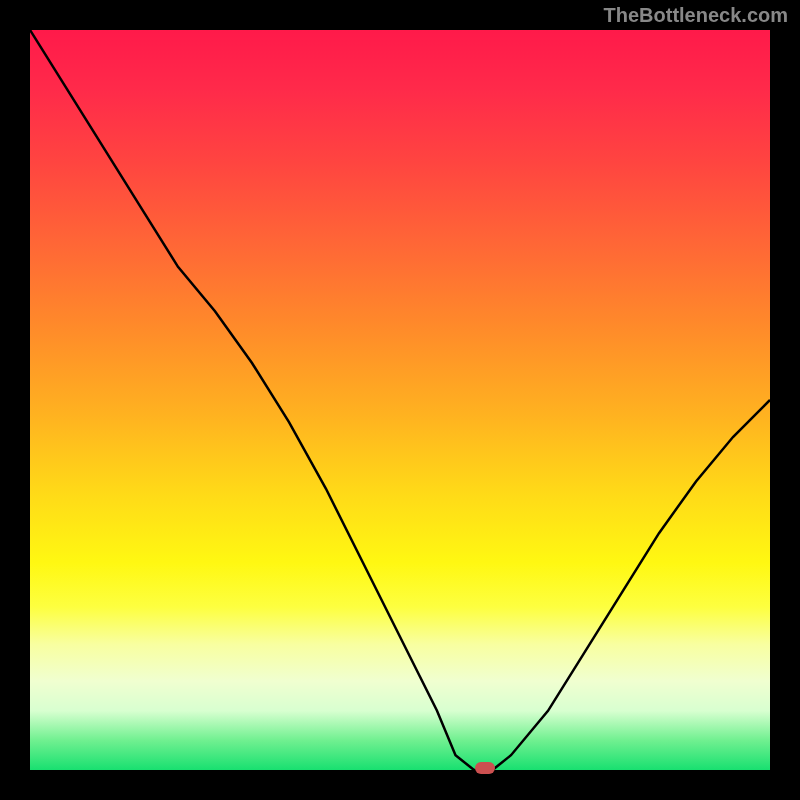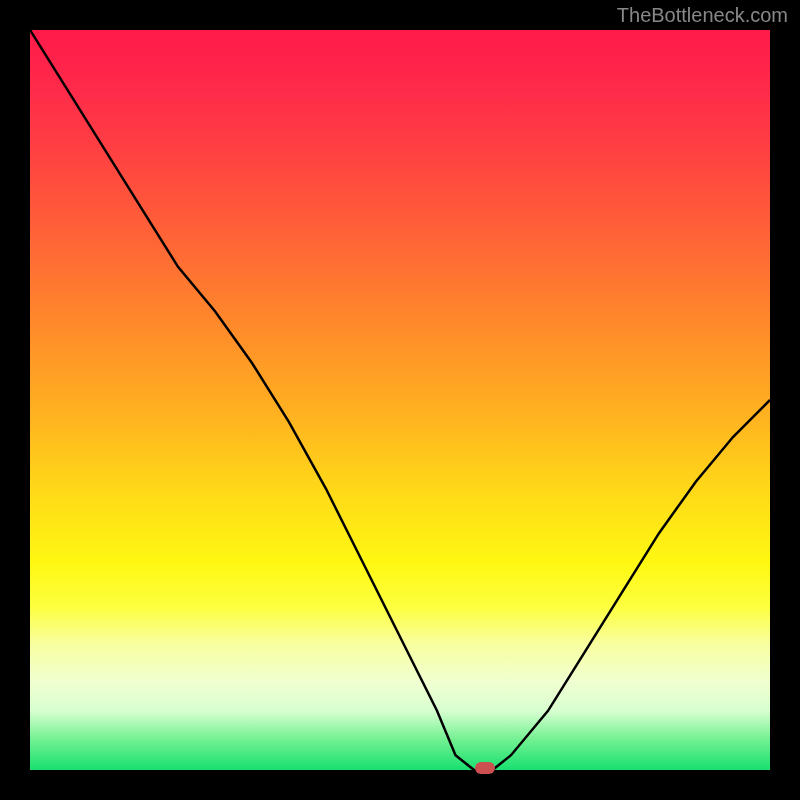--- a/index.html
+++ b/index.html
@@ -10,21 +10,21 @@
     background: #000;
     font-family: Arial, sans-serif;
     position: relative;
   }
   .watermark {
     position: absolute;
     top: 4px;
     right: 12px;
     color: #888;
     font-size: 20px;
-    font-weight: normal;
+    font-weight: bold;
     z-index: 10;
   }
   .plot-area {
     position: absolute;
     top: 30px;
     left: 30px;
     width: 740px;
     height: 740px;
     background: linear-gradient(to bottom,
       #ff1a4a 0%,

